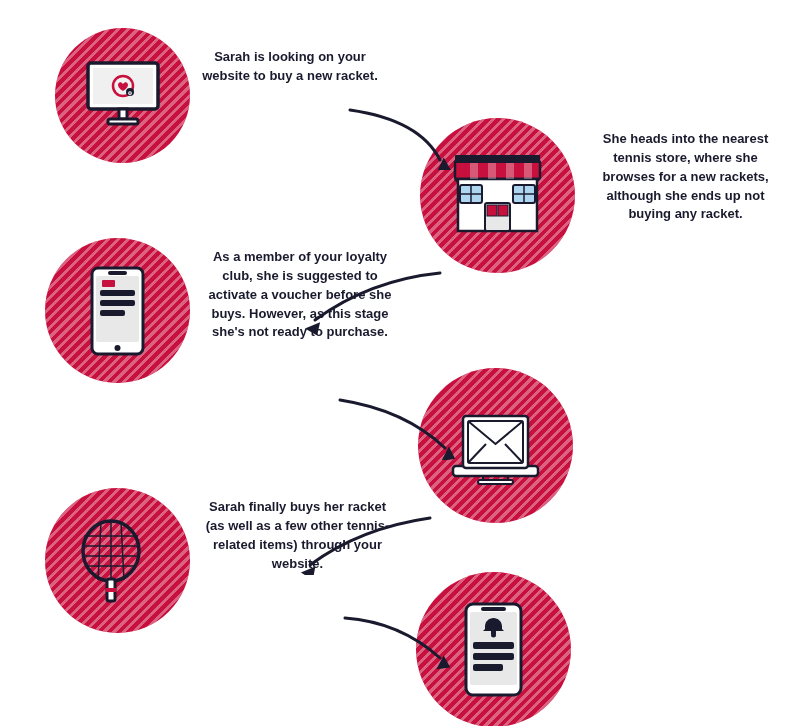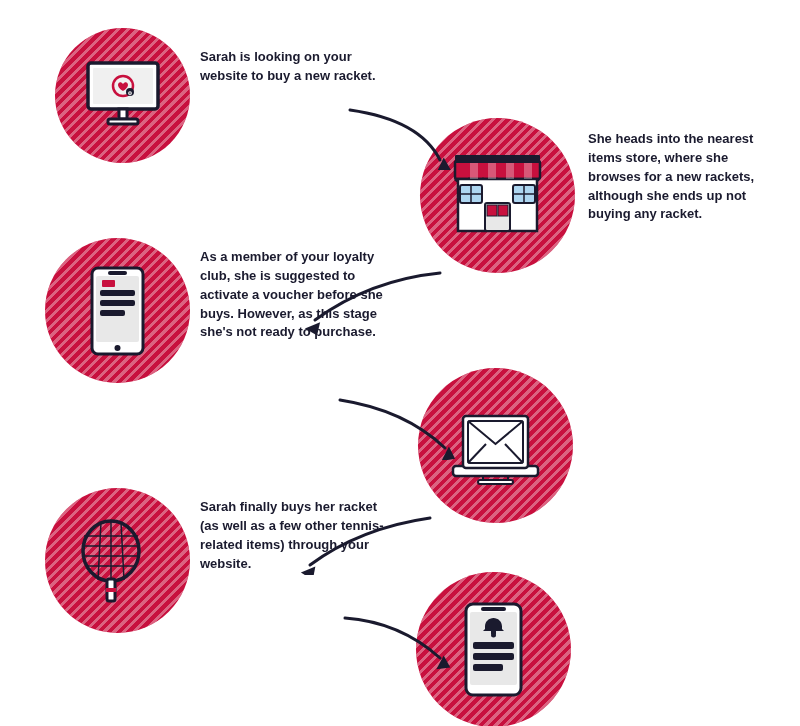--- a/index.html
+++ b/index.html
@@ -9,20 +9,21 @@
       background: #fff;
       font-family: Arial, sans-serif;
       position: relative;
       overflow: hidden;
     }
 
     .scene {
       position: relative;
       width: 800px;
       height: 726px;
+      text-align: center;
     }
 
     
     .circle-icon {
       position: absolute;
       border-radius: 50%;
       display: flex;
       align-items: center;
       justify-content: center;
       overflow: hidden;
@@ -130,21 +131,21 @@
       <rect x="20" y="8" width="8" height="18" fill="rgba(255,255,255,0.3)"></rect>
       <rect x="38" y="8" width="8" height="18" fill="rgba(255,255,255,0.3)"></rect>
       <rect x="56" y="8" width="8" height="18" fill="rgba(255,255,255,0.3)"></rect>
       <rect x="74" y="8" width="8" height="18" fill="rgba(255,255,255,0.3)"></rect>
 
       <rect x="5" y="2" width="85" height="8" rx="1" fill="#1a1a2e"></rect>
     </svg>
   </div>
 
   <div class="text-block" style="left:588px; top:130px; max-width:195px;">
-    <span>She heads into the nearest items store, where she browses for a new rackets, although she ends up not buying any racket.</span>
+    <span>She heads into the nearest tennis store, where she browses for a new rackets, although she ends up not buying any racket.</span>
   </div>
 
   <svg class="arrow" style="left:300px; top:265px; width:155px; height:70px;">
     <path d="M140 8 Q70 15 15 55" fill="none" stroke="#1a1a2e" stroke-width="3" stroke-linecap="round"></path>
     <polygon points="8,68 18,55 22,68" fill="#1a1a2e" transform="rotate(30,15,60)"></polygon>
   </svg>
 
   <div class="circle-icon striped" style="left:45px; top:238px; width:145px; height:145px;">
 
     <svg width="75" height="90" viewBox="0 0 75 90" fill="none" xmlns="http://www.w3.org/2000/svg">

